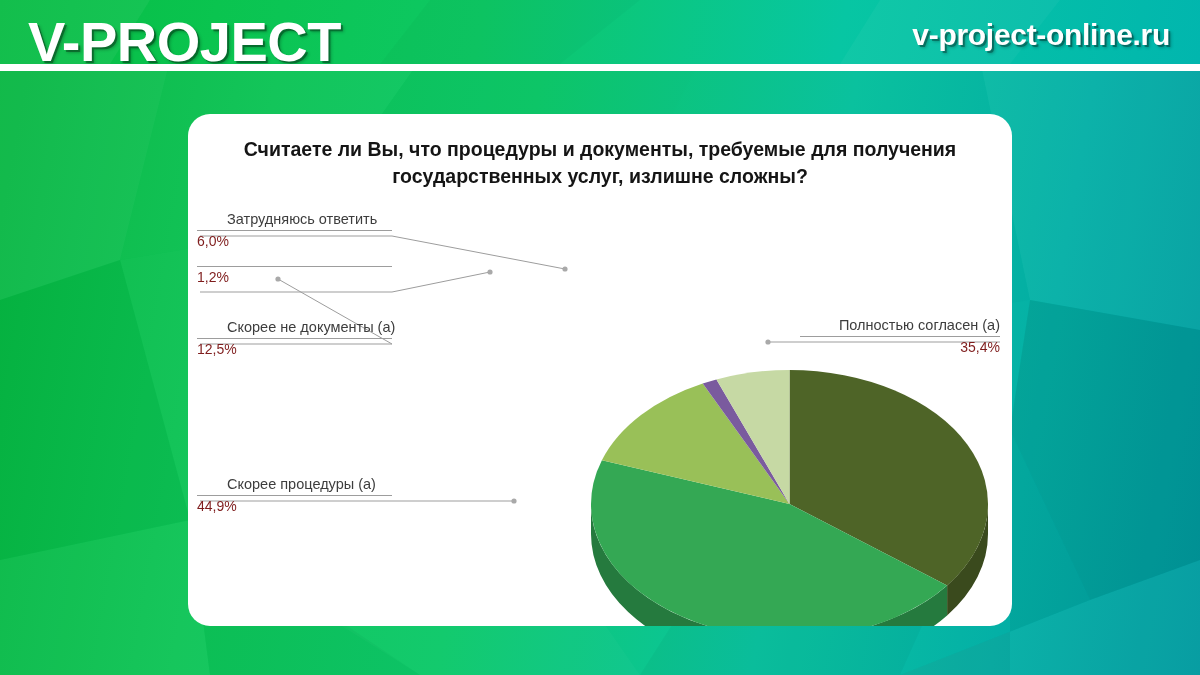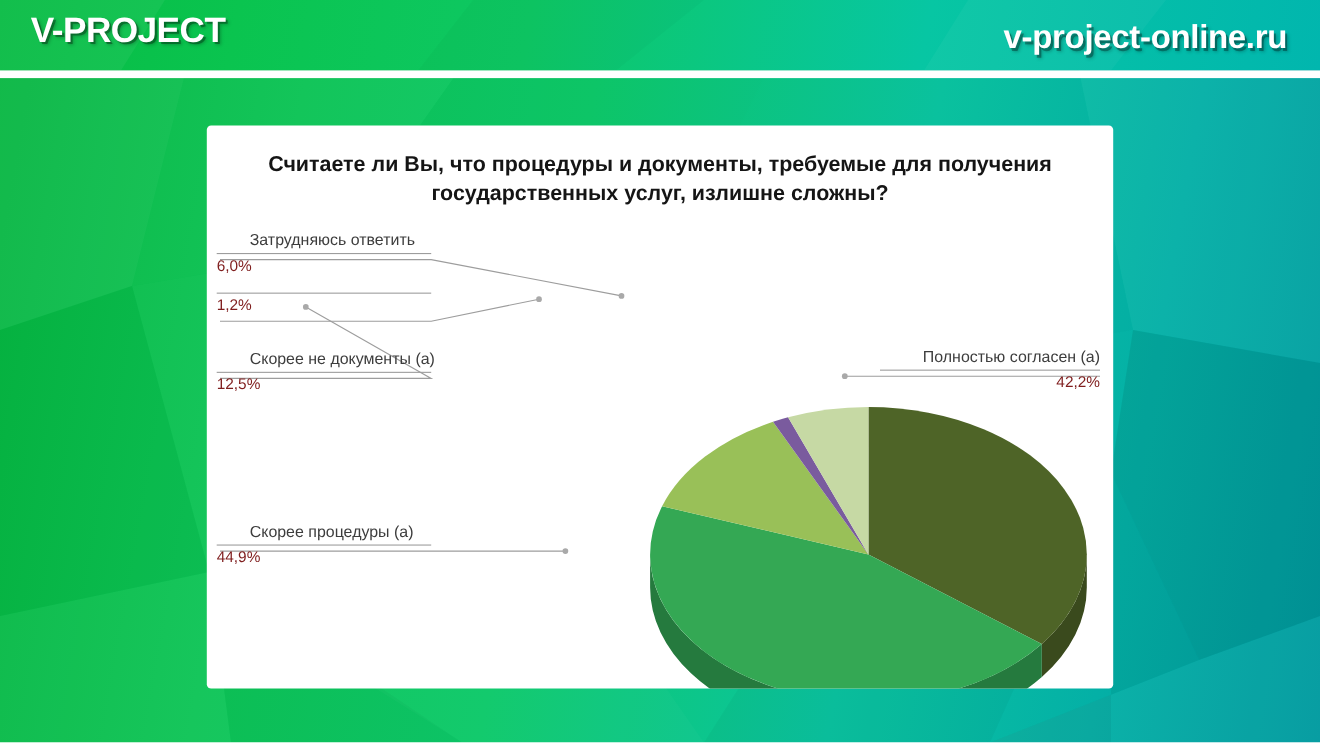--- a/index.html
+++ b/index.html
@@ -44,21 +44,21 @@
   .brand {
     position: absolute;
     font-weight: bold;
     color: #ffffff;
     letter-spacing: 0.5px;
     text-shadow: 2px 2px 0 rgba(0,0,0,0.30), 3px 3px 3px rgba(0,0,0,0.22);
     white-space: nowrap;
   }
   #brand-left {
     left: 28px; top: 9px;
-    font-size: 32px;
+    font-size: 56px;
     letter-spacing: -0.5px;
     text-align: center;
   }
   #brand-right {
     right: 30px; top: 18px;
     font-size: 30px;
     letter-spacing: -0.3px;
   }
   #header-rule {
     position: absolute;
@@ -66,21 +66,21 @@
     width: 1200px; height: 7px;
     background: #ffffff;
   }
 
   
   #card {
     position: absolute;
     left: 188px; top: 114px;
     width: 824px; height: 512px;
     background: #ffffff;
-    border-radius: 4px;
+    border-radius: 22px;
   }
 
   
   #chart-title {
     position: absolute;
     left: 34px; top: 22px;
     width: 756px;
     text-align: center;
     font-size: 19.5px;
     font-weight: bold;
@@ -217,17 +217,17 @@
 
       <div class="callout left" style="left:9px; top:361px; width:195px;">
         <span class="lbl">Скорее процедуры (а)</span>
         <span class="rule"></span>
         <span class="pct">44,9%</span>
       </div>
 
       <div class="callout right" style="left:612px; top:202px; width:200px;">
         <span class="lbl">Полностью согласен (а)</span>
         <span class="rule"></span>
-        <span class="pct">42,2%</span>
+        <span class="pct">35,4%</span>
       </div>
     </div>
   </div>
 </div>
 
 </body></html>

